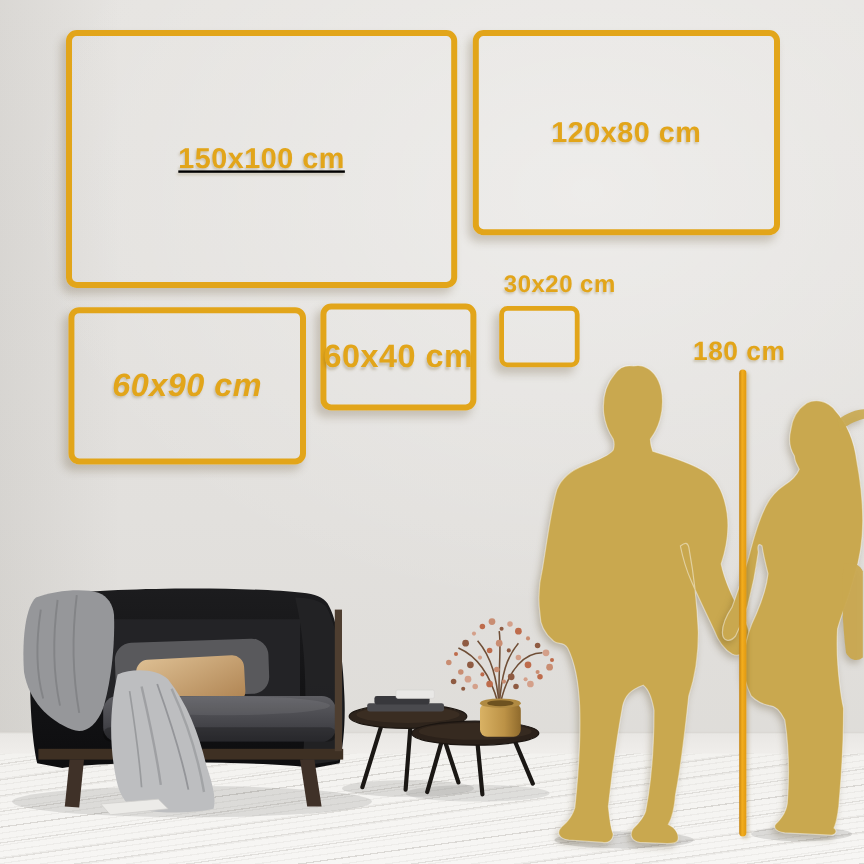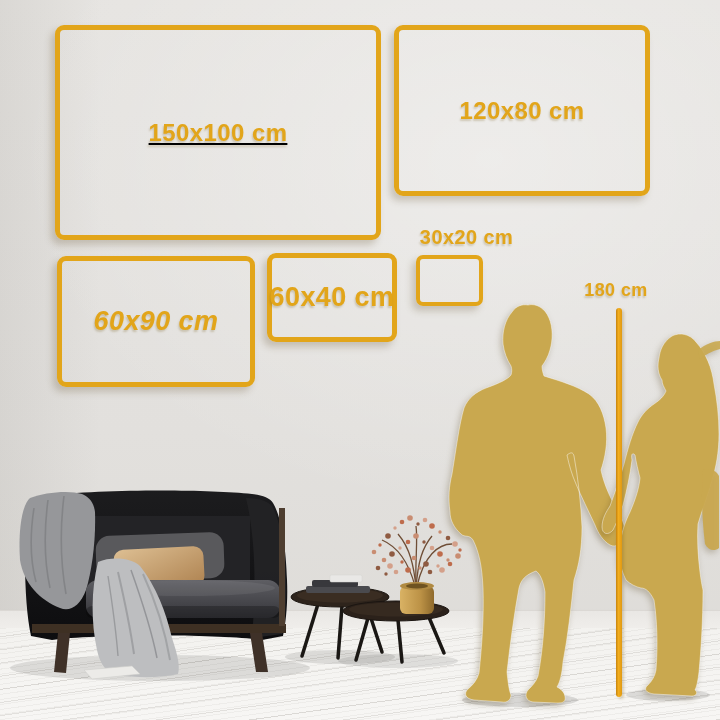--- a/index.html
+++ b/index.html
@@ -42,21 +42,21 @@
     text-shadow:-1px 2px 2px rgba(120,95,30,0.25);
     white-space:nowrap;
   }
   .floating-label{position:absolute;z-index:5;text-align:center;}
   
   .f150{left:55px;top:25px;width:326px;height:215px;text-decoration:underline;}
   .f120{left:394px;top:25px;width:256px;height:171px;}
   .f6090{left:57px;top:256px;width:198px;height:131px;font-style:italic;}
   .f6040{left:267px;top:253px;width:130px;height:89px;}
   .f3020{left:416px;top:255px;width:67px;height:51px;}
-  .fs24{font-size:24px;} .fs23{font-size:27px;text-align:center;} .fs21{font-size:20px;} .fs22{font-size:18px;}
+  .fs24{font-size:24px;} .fs23{font-size:27px;text-align:center;} .fs21{font-size:20px;} .fs22{font-size:22px;}
   .l3020{left:404px;top:226px;width:125px;}
   .l180{left:560px;top:280px;width:112px;}
   
   .height-line{
     position:absolute;left:616px;top:308px;width:6px;height:389px;z-index:6;
     background:linear-gradient(to right,#C5820D,#F3AE1E 40%,#E09912);
     border-radius:3px;
     box-shadow:2px 2px 3px rgba(120,90,20,0.25);
   }
   

